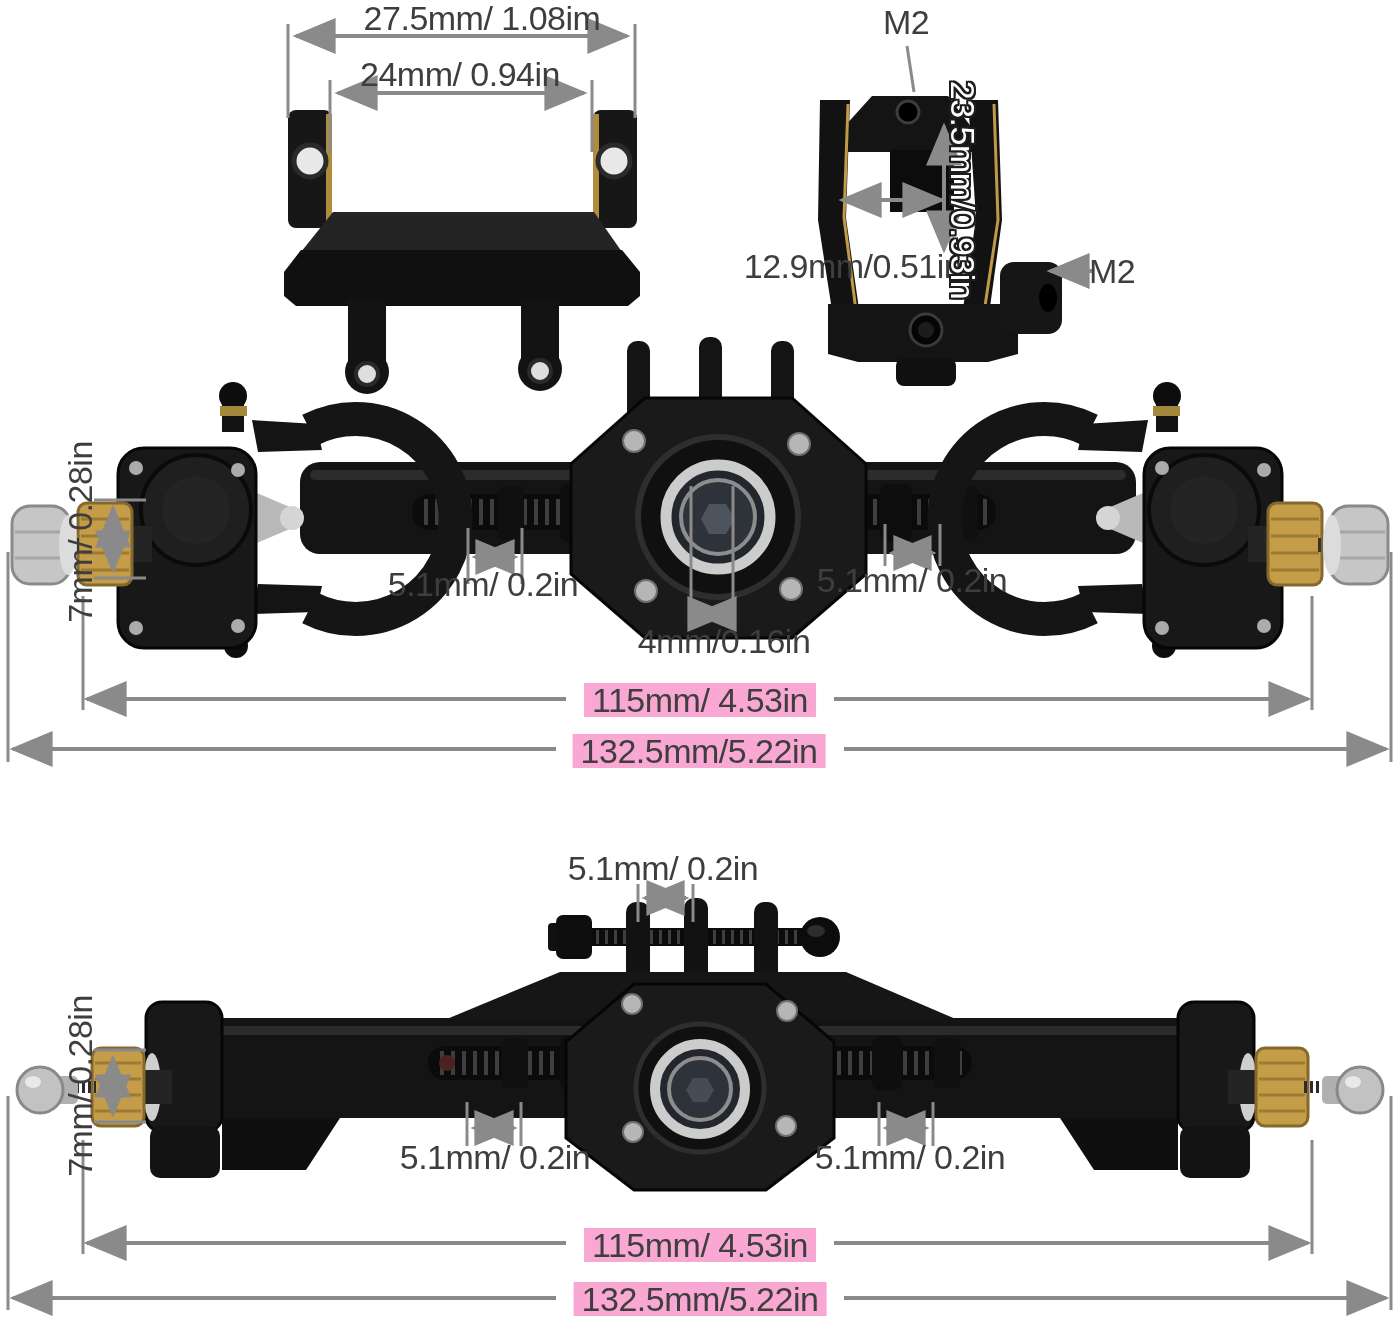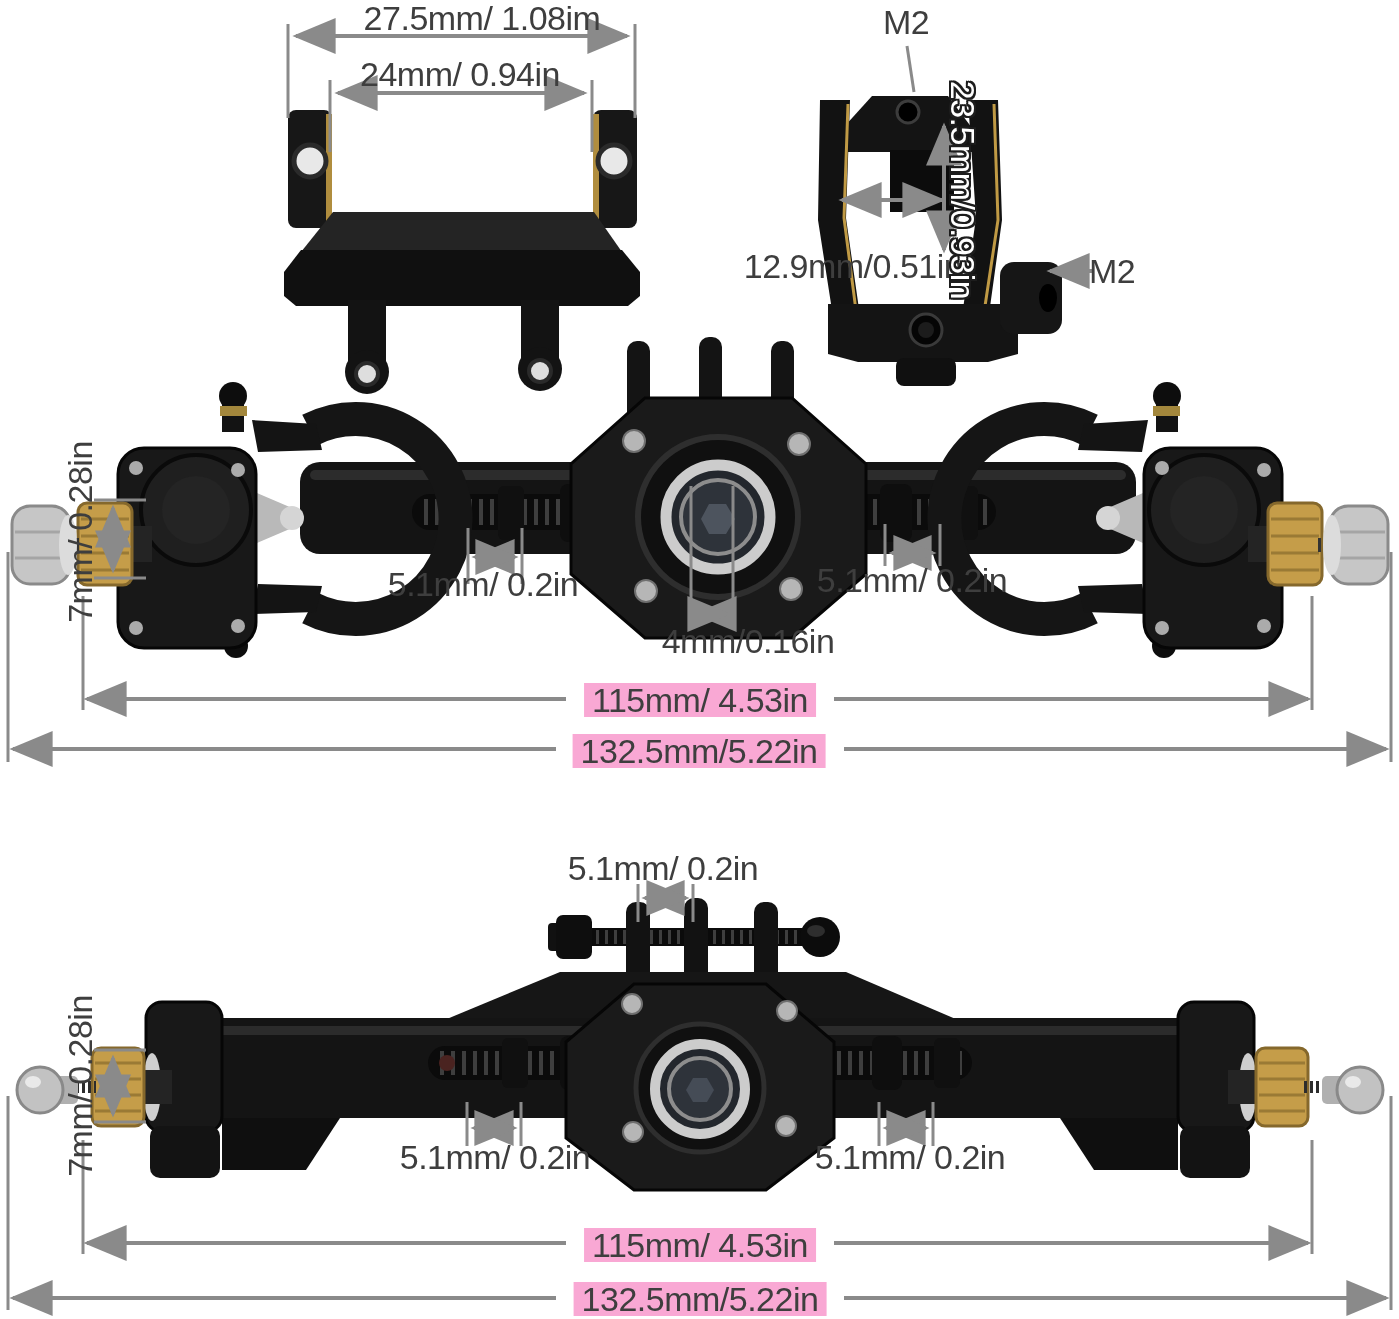--- a/index.html
+++ b/index.html
@@ -294,21 +294,21 @@
 <div class="lbl" style="left:460px;top:74px;">24mm/ 0.94in</div>
 
 <div class="lbl" style="left:906px;top:22px;">M2</div>
 <div class="lbl" style="left:853px;top:220px;margin-top:46px;">12.9mm/0.51in</div>
 <div class="lbl rot-cw" style="left:963px;top:190px;">23.5mm/0.93in</div>
 <div class="lbl" style="left:1112px;top:271px;">M2</div>
 
 <div class="lbl rot-ccw" style="left:80px;top:532px;">7mm/ 0.28in</div>
 <div class="lbl" style="left:483px;top:584px;">5.1mm/ 0.2in</div>
 <div class="lbl" style="left:912px;top:580px;">5.1mm/ 0.2in</div>
-<div class="lbl" style="left:748px;top:641px;">4mm/0.16in</div>
+<div class="lbl" style="left:724px;top:641px;">4mm/0.16in</div>
 <div class="lbl on-line" style="left:700px;top:700px;">115mm/ 4.53in</div>
 <div class="lbl on-line" style="left:699px;top:751px;">132.5mm/5.22in</div>
 
 <div class="lbl" style="left:663px;top:868px;">5.1mm/ 0.2in</div>
 <div class="lbl rot-ccw" style="left:80px;top:1086px;">7mm/ 0.28in</div>
 <div class="lbl" style="left:495px;top:1157px;">5.1mm/ 0.2in</div>
 <div class="lbl" style="left:910px;top:1157px;">5.1mm/ 0.2in</div>
 <div class="lbl on-line" style="left:700px;top:1245px;">115mm/ 4.53in</div>
 <div class="lbl on-line" style="left:700px;top:1299px;">132.5mm/5.22in</div>
 

